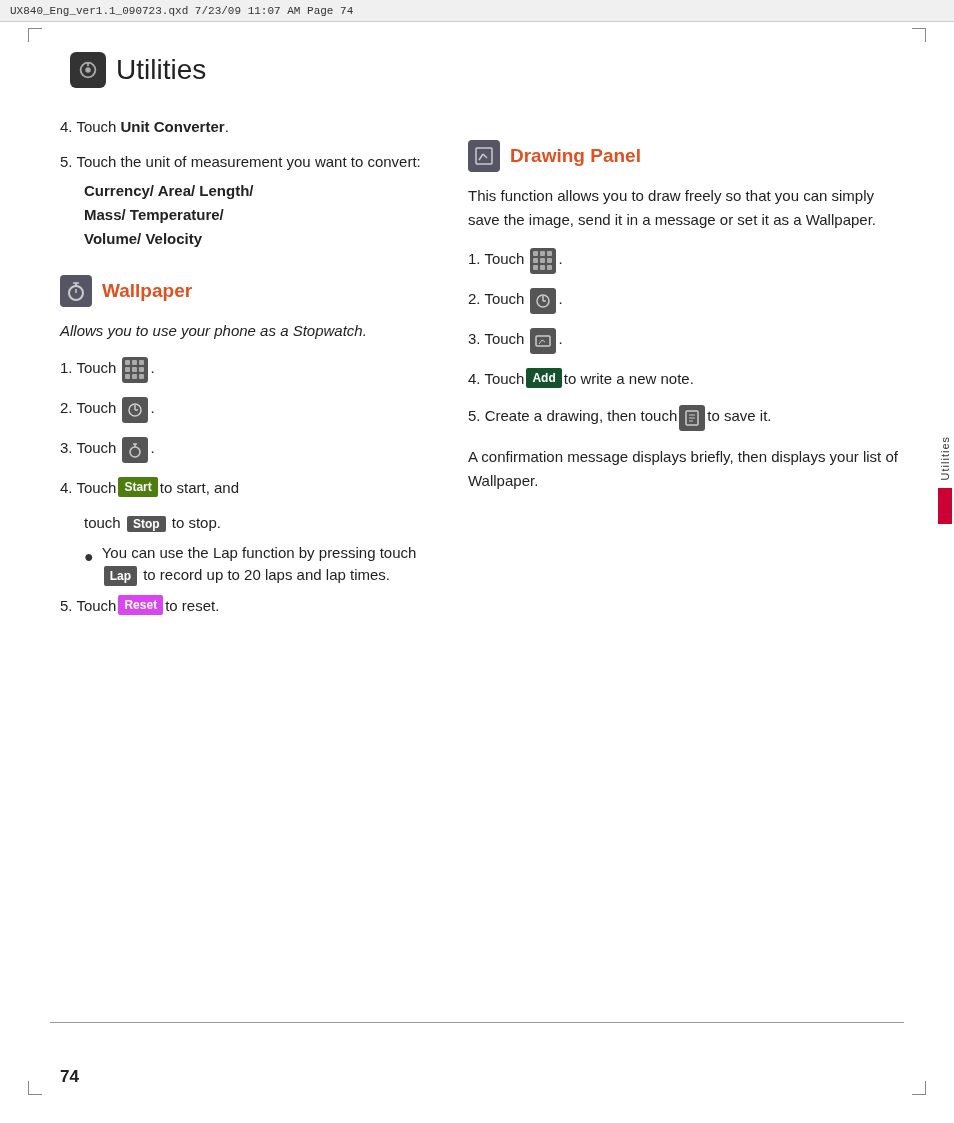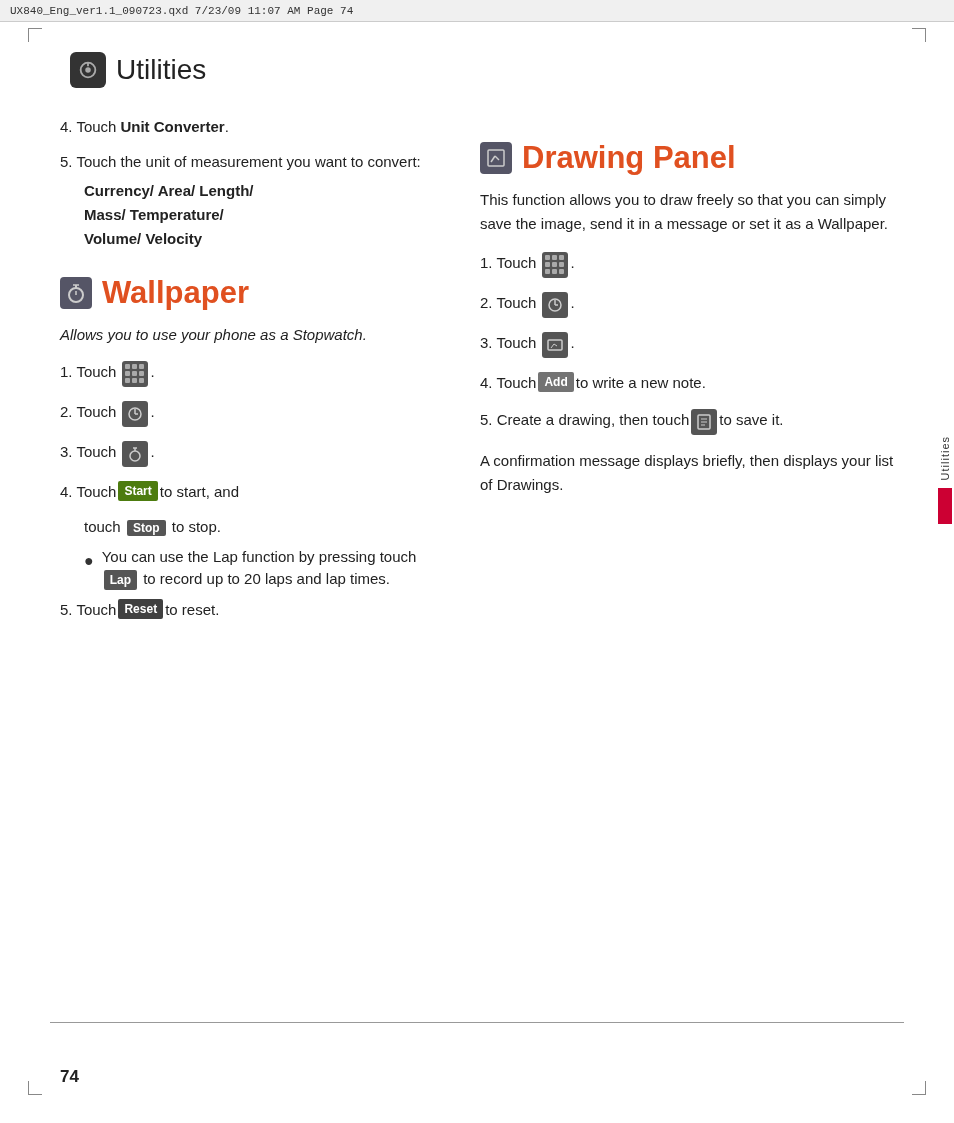--- a/index.html
+++ b/index.html
@@ -103,21 +103,21 @@
     }
     .page-title-text {
       font-size: 28px;
       font-weight: normal;
       color: #222;
     }
 
     
     .two-col {
       display: flex;
-      gap: 40px;
+      gap: 28px;
     }
 
     .left-col {
       flex: 0 0 380px;
     }
 
     .right-col {
       flex: 1;
     }
 
@@ -158,21 +158,21 @@
       height: 32px;
       background: #555;
       border-radius: 4px;
       display: flex;
       align-items: center;
       justify-content: center;
       margin-right: 10px;
       flex-shrink: 0;
     }
     .section-title {
-      font-size: 31px;
+      font-size: 19px;
       color: #e05020;
       font-weight: bold;
     }
 
     
     .inline-icon {
       display: inline-block;
       vertical-align: middle;
       width: 26px;
       height: 26px;
@@ -394,21 +394,21 @@
         <span> to stop.</span>
       </div>
 
       <div class="bullet-item">
         <span class="bullet-dot">●</span>
         <span>You can use the Lap function by pressing touch <span class="btn-inline" style="background:#555;">Lap</span> to record up to 20 laps and lap times.</span>
       </div>
 
       <div class="step-item">
         <span>5. Touch </span>
-        <span class="btn-inline" style="background:#404040;">Reset</span>
+        <span class="btn-inline" style="background:#d946ef;">Reset</span>
         <span> to reset.</span>
       </div>
 
     </div>
 
     <div class="right-col">
 
       <div class="section-header">
         <div class="section-icon icon-dp">
           <svg width="20" height="20" viewBox="0 0 20 20" fill="none">
@@ -457,38 +457,38 @@
               <rect x="1" y="3" width="14" height="10" rx="1" stroke="#ccc" stroke-width="1.5"></rect>
               <line x1="4" y1="11" x2="7" y2="7" stroke="#ccc" stroke-width="1"></line>
               <line x1="7" y1="7" x2="10" y2="9" stroke="#ccc" stroke-width="1"></line>
             </svg>
         </span>
           <span>.</span>
       </div>
 
       <div class="step-item">
         <span>4. Touch </span>
-        <span class="btn-inline" style="background:#737373;">Add</span>
+        <span class="btn-inline" style="background:#14532d;">Add</span>
         <span> to write a new note.</span>
       </div>
 
       <div class="step-item" style="flex-wrap:wrap;">
         <span>5. Create a drawing, then touch </span>
         <span class="inline-icon" style="background:#555; display:inline-flex; align-items:center; justify-content:center; width:26px; height:26px; border-radius:3px;">
           <svg width="16" height="16" viewBox="0 0 16 16" fill="none">
               <rect x="2" y="1" width="12" height="14" rx="1" stroke="#ccc" stroke-width="1.5"></rect>
               <line x1="5" y1="5" x2="11" y2="5" stroke="#ccc" stroke-width="1"></line>
               <line x1="5" y1="8" x2="11" y2="8" stroke="#ccc" stroke-width="1"></line>
               <line x1="5" y1="11" x2="9" y2="11" stroke="#ccc" stroke-width="1"></line>
             </svg>
         </span>
         <span> to save it.</span>
       </div>
 
-      <p class="section-note">A confirmation message displays briefly, then displays your list of Drawings.</p>
+      <p class="section-note">A confirmation message displays briefly, then displays your list of Wallpaper.</p>
 
     </div>
 
   </div>
 
 </div>
 
 <hr class="bottom-rule">
 
 <div class="page-number">74</div>

